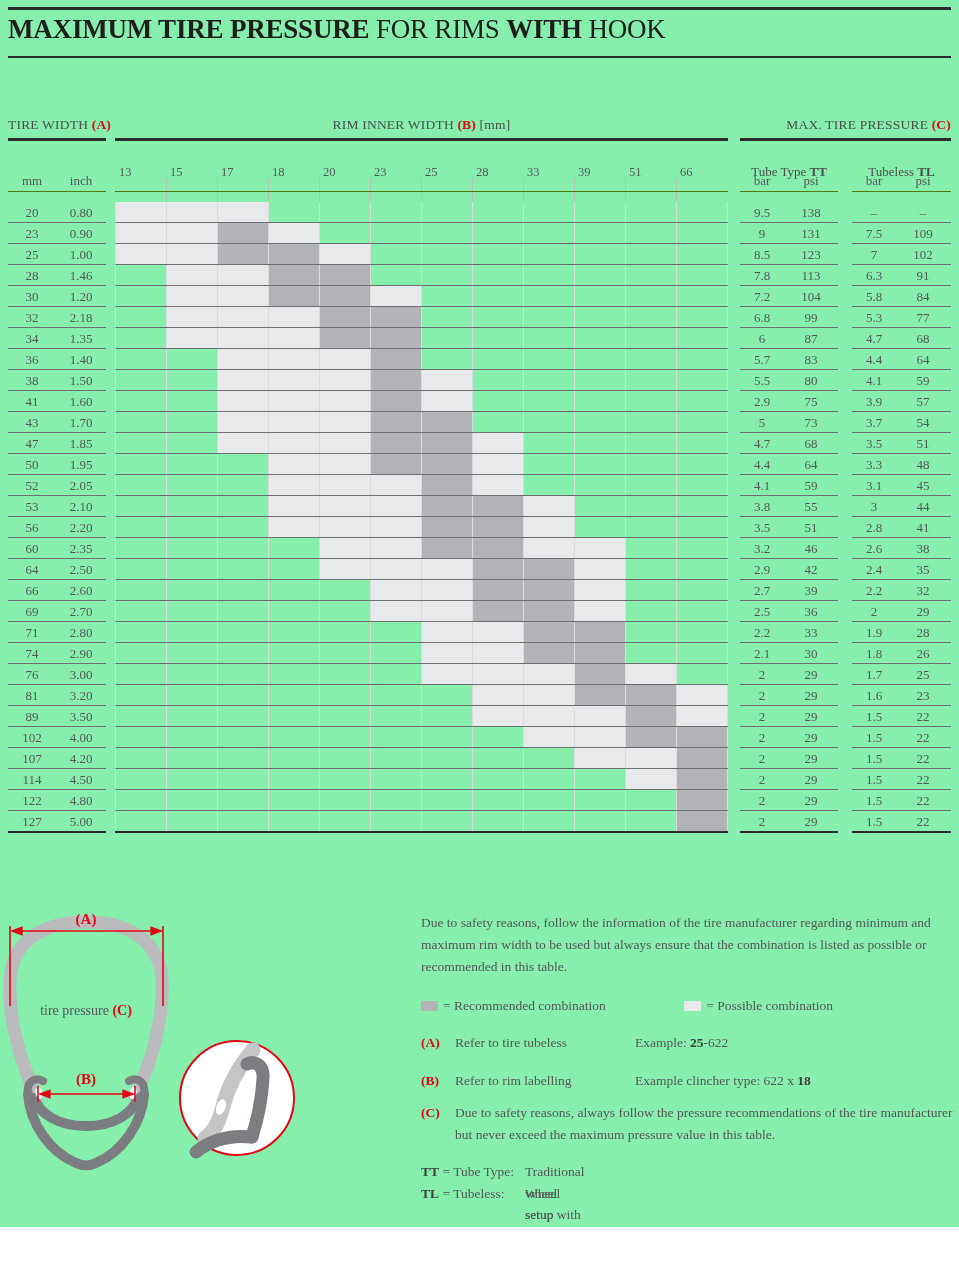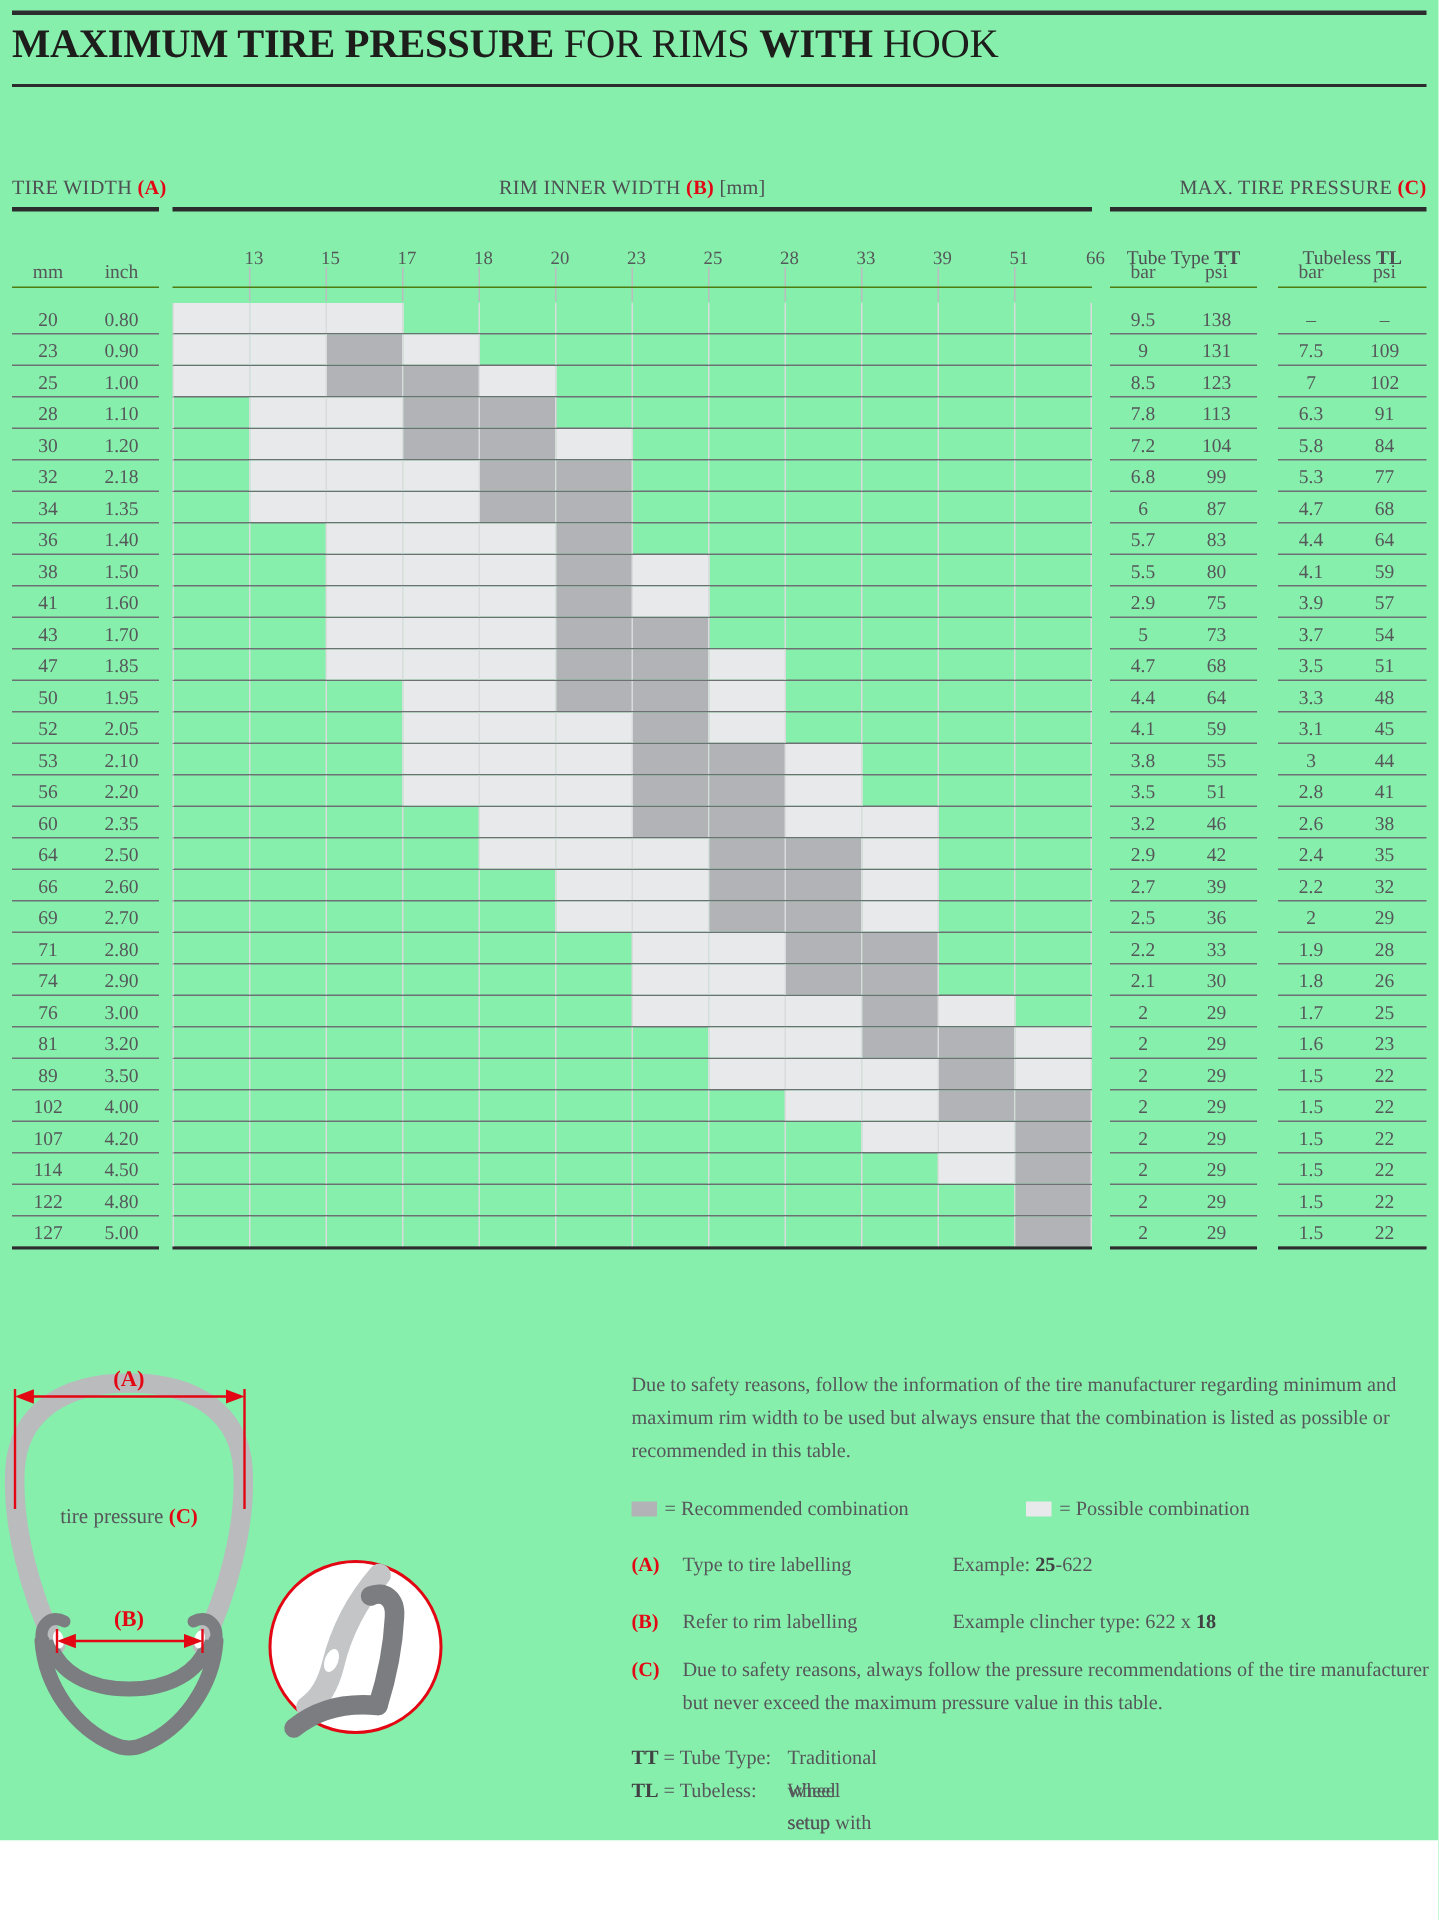--- a/index.html
+++ b/index.html
@@ -12,21 +12,21 @@
   .title { position:absolute; left:8px; top:14px; font-size:27px; letter-spacing:-0.2px;
            color:#1d1d1b; white-space:pre; font-weight:400; }
   .title b { font-weight:700; }
 
   
   .sec { position:absolute; top:117px; font-size:13.5px; color:#4d4f52; letter-spacing:0.2px; }
   .red { color:#e30613; }
   .sec .red { font-weight:700; }
 
   
-  .tick-label { position:absolute; top:165px; font-size:12.5px; color:#55575a;margin-left:44px; }
+  .tick-label { position:absolute; top:165px; font-size:12.5px; color:#55575a; }
   .tick-line  { position:absolute; top:178px; width:1px; height:23px; background:#bbbcbe; }
 
   .grp-title { position:absolute; top:164px; font-size:13px; text-align:center; color:#4d4f52; }
   .grp-title b { font-weight:700; }
 
   .subhead { position:absolute; top:172px; height:19px; border-bottom:1px solid #4d7c0f; font-size:13px; }
   .subhead span { position:absolute; top:1px; text-align:center; }
 
   
   .rows { position:absolute; left:0; top:202px; width:959px; }
@@ -196,21 +196,21 @@
           <span class="v-psi">123</span>
         </div>
         <div class="ctl">
           <span class="v-bar">7</span>
           <span class="v-psi">102</span>
         </div>
       </div>
       <div class="row">
         <div class="cl">
           <span class="v-mm">28</span>
-          <span class="v-inch">1.10</span>
+          <span class="v-inch">1.46</span>
         </div>
         <div class="cg">
           <div class="cell"></div>
           <div class="cell p"></div>
           <div class="cell p"></div>
           <div class="cell r"></div>
           <div class="cell r"></div>
           <div class="cell"></div>
           <div class="cell"></div>
           <div class="cell"></div>
@@ -1003,21 +1003,21 @@
 
   <div class="ft" style="left:421px; top:995px;">
     <span class="swatch" style="background:#b1b3b6;"></span><span>= Recommended combination</span>
     <span class="swatch" style="background:#e8e9ea; margin-left:75px;"></span><span>= Possible combination</span>
   </div>
 
   <div class="ft" style="left:421px; top:912px; width:535px;">Due to safety reasons, follow the information of the tire manufacturer regarding minimum and maximum rim width to be used but always ensure that the combination is listed as possible or recommended in this table.</div>
 
   <div class="ft" style="left:421px; top:1032px;">
     <span class="red" style="font-weight:700;">(A)</span>
-    <span style="position:absolute; left:34px; width:170px;">Type to tire labelling</span>
+    <span style="position:absolute; left:34px; width:170px;">Refer to tire tubeless</span>
     <span style="position:absolute; left:214px; white-space:nowrap;"><span>Example: </span><b>25</b><span>-622</span></span>
   </div>
 
   <div class="ft" style="left:421px; top:1070px;">
     <span class="red" style="font-weight:700;">(B)</span>
     <span style="position:absolute; left:34px; width:170px;">Refer to rim labelling</span>
     <span style="position:absolute; left:214px; white-space:nowrap;"><span>Example clincher type: 622 x </span><b>18</b></span>
   </div>
 
   <div class="ft" style="left:421px; top:1102px; line-height:21.5px;">

